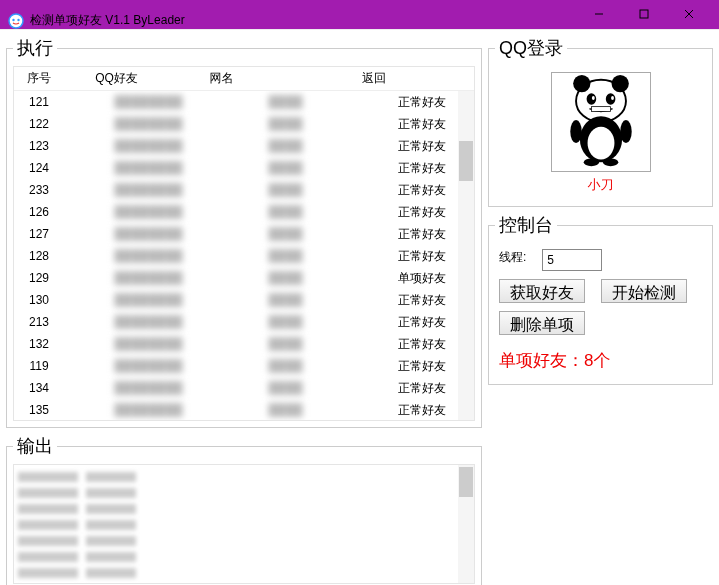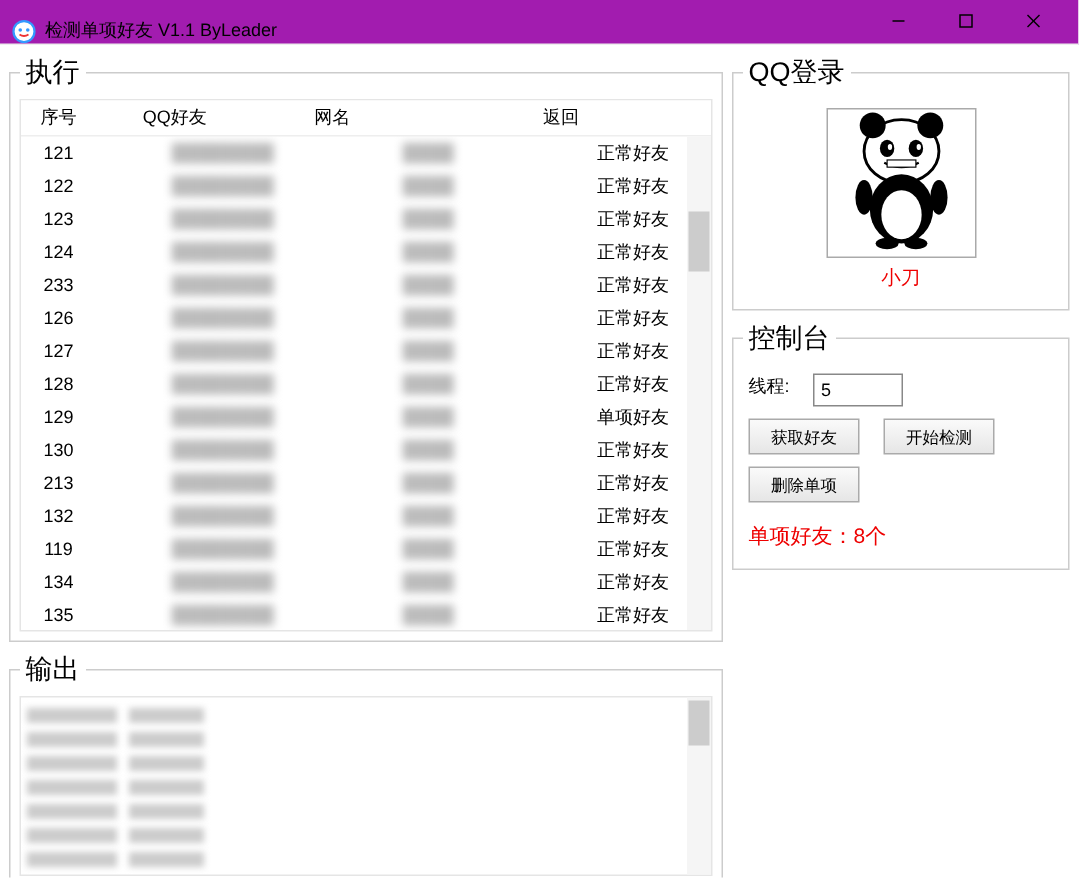--- a/index.html
+++ b/index.html
@@ -31,22 +31,22 @@
 .oline { display: flex; gap: 8px; height: 16px; align-items: center; }
 .oblur1 { width: 60px; height: 10px; background: #ccc; filter: blur(2px); }
 .oblur2 { width: 50px; height: 10px; background: #ccc; filter: blur(2px); }
 .qq-avatar-box { display: flex; flex-direction: column; align-items: center; padding: 6px 0; }
 .avatar { width: 100px; height: 100px; border: 1px solid #aaa; background: #fff; display: flex; align-items: center; justify-content: center; }
 .username { color: #e00; font-size: 13px; margin-top: 4px; }
 .console-body { padding: 6px 4px; display: flex; flex-direction: column; gap: 8px; }
 .row { display: flex; align-items: flex-start; gap: 16px; }
 .label { font-size: 12px; }
 input[type="text"] { border: 1px solid #888; padding: 2px 4px; font-size: 12px; height: 22px; }
-.btn { border: 1px solid #aaa; background: linear-gradient(#fafafa,#e6e6e6); padding: 3px 10px; font-size: 11px; height: 24px; min-width: 74px; text-align: center; }
-.result { color: #e00; font-size: 14px; margin-top: 6px; }
+.btn { border: 1px solid #aaa; background: linear-gradient(#fafafa,#e6e6e6); padding: 3px 10px; font-size: 16px; height: 24px; min-width: 74px; text-align: center; }
+.result { color: #e00; font-size: 17px; margin-top: 6px; }
 </style>
 </head>
 <body>
 
 <div class="titlebar">
   <span class="icon">
     <svg viewBox="0 0 16 16">
         <circle cx="8" cy="8" r="7" fill="#fff" stroke="#39f" stroke-width="1.5"></circle>
         <circle cx="5.5" cy="7" r="1.2" fill="#39f"></circle>
         <circle cx="10.5" cy="7" r="1.2" fill="#39f"></circle>

